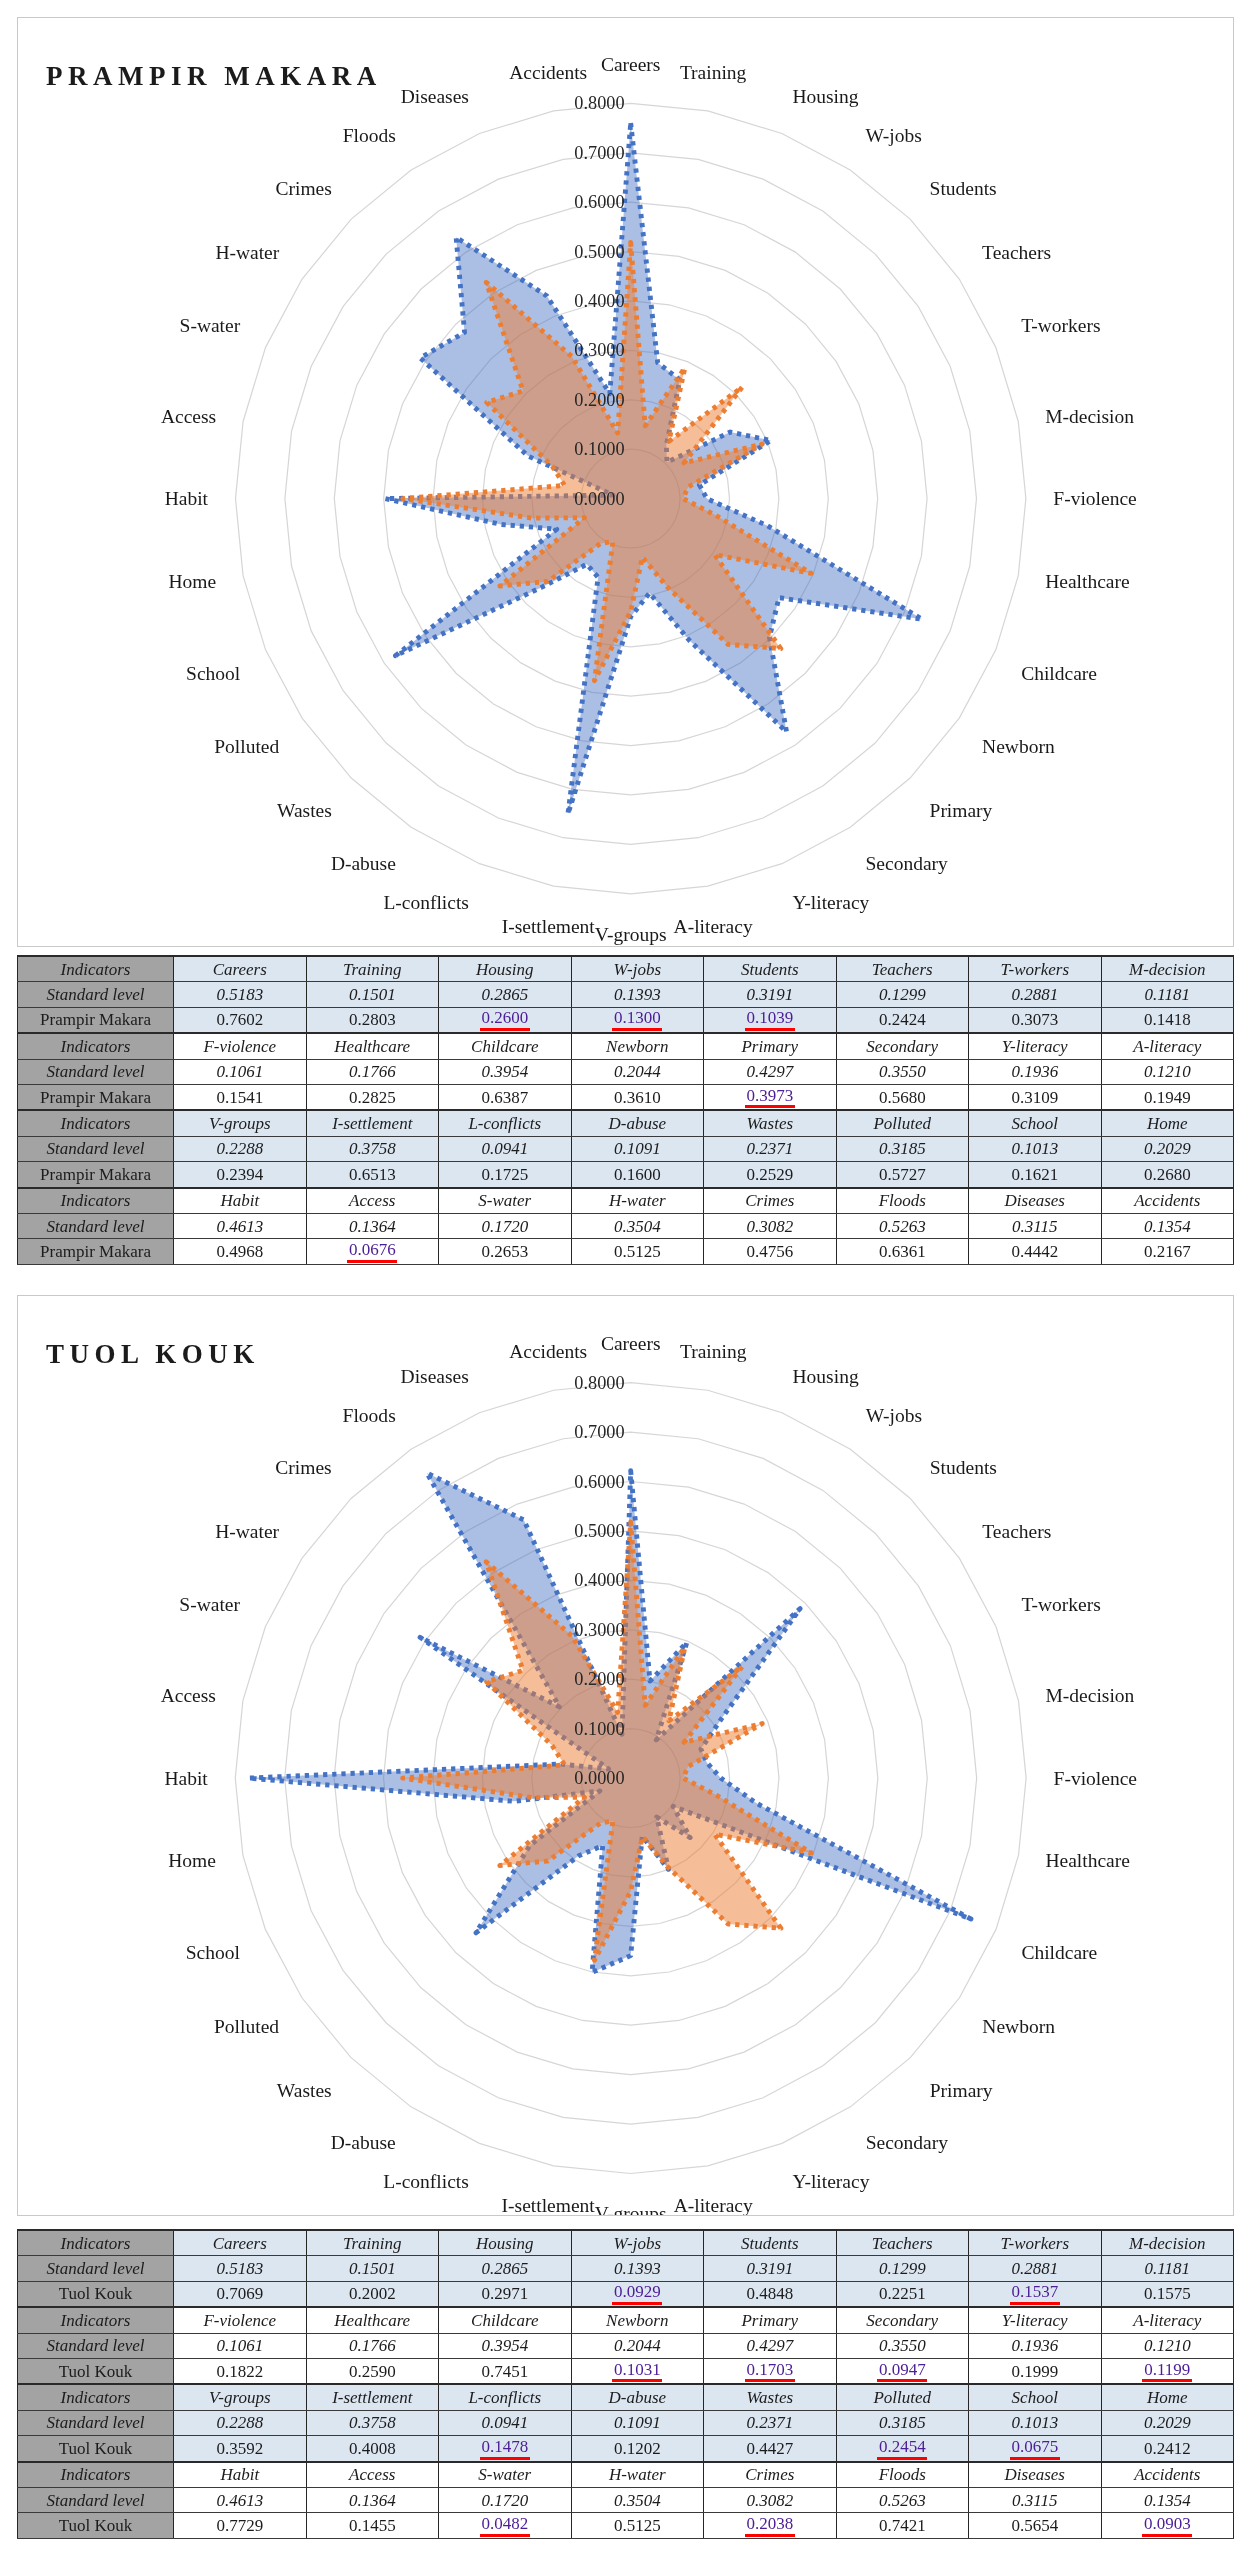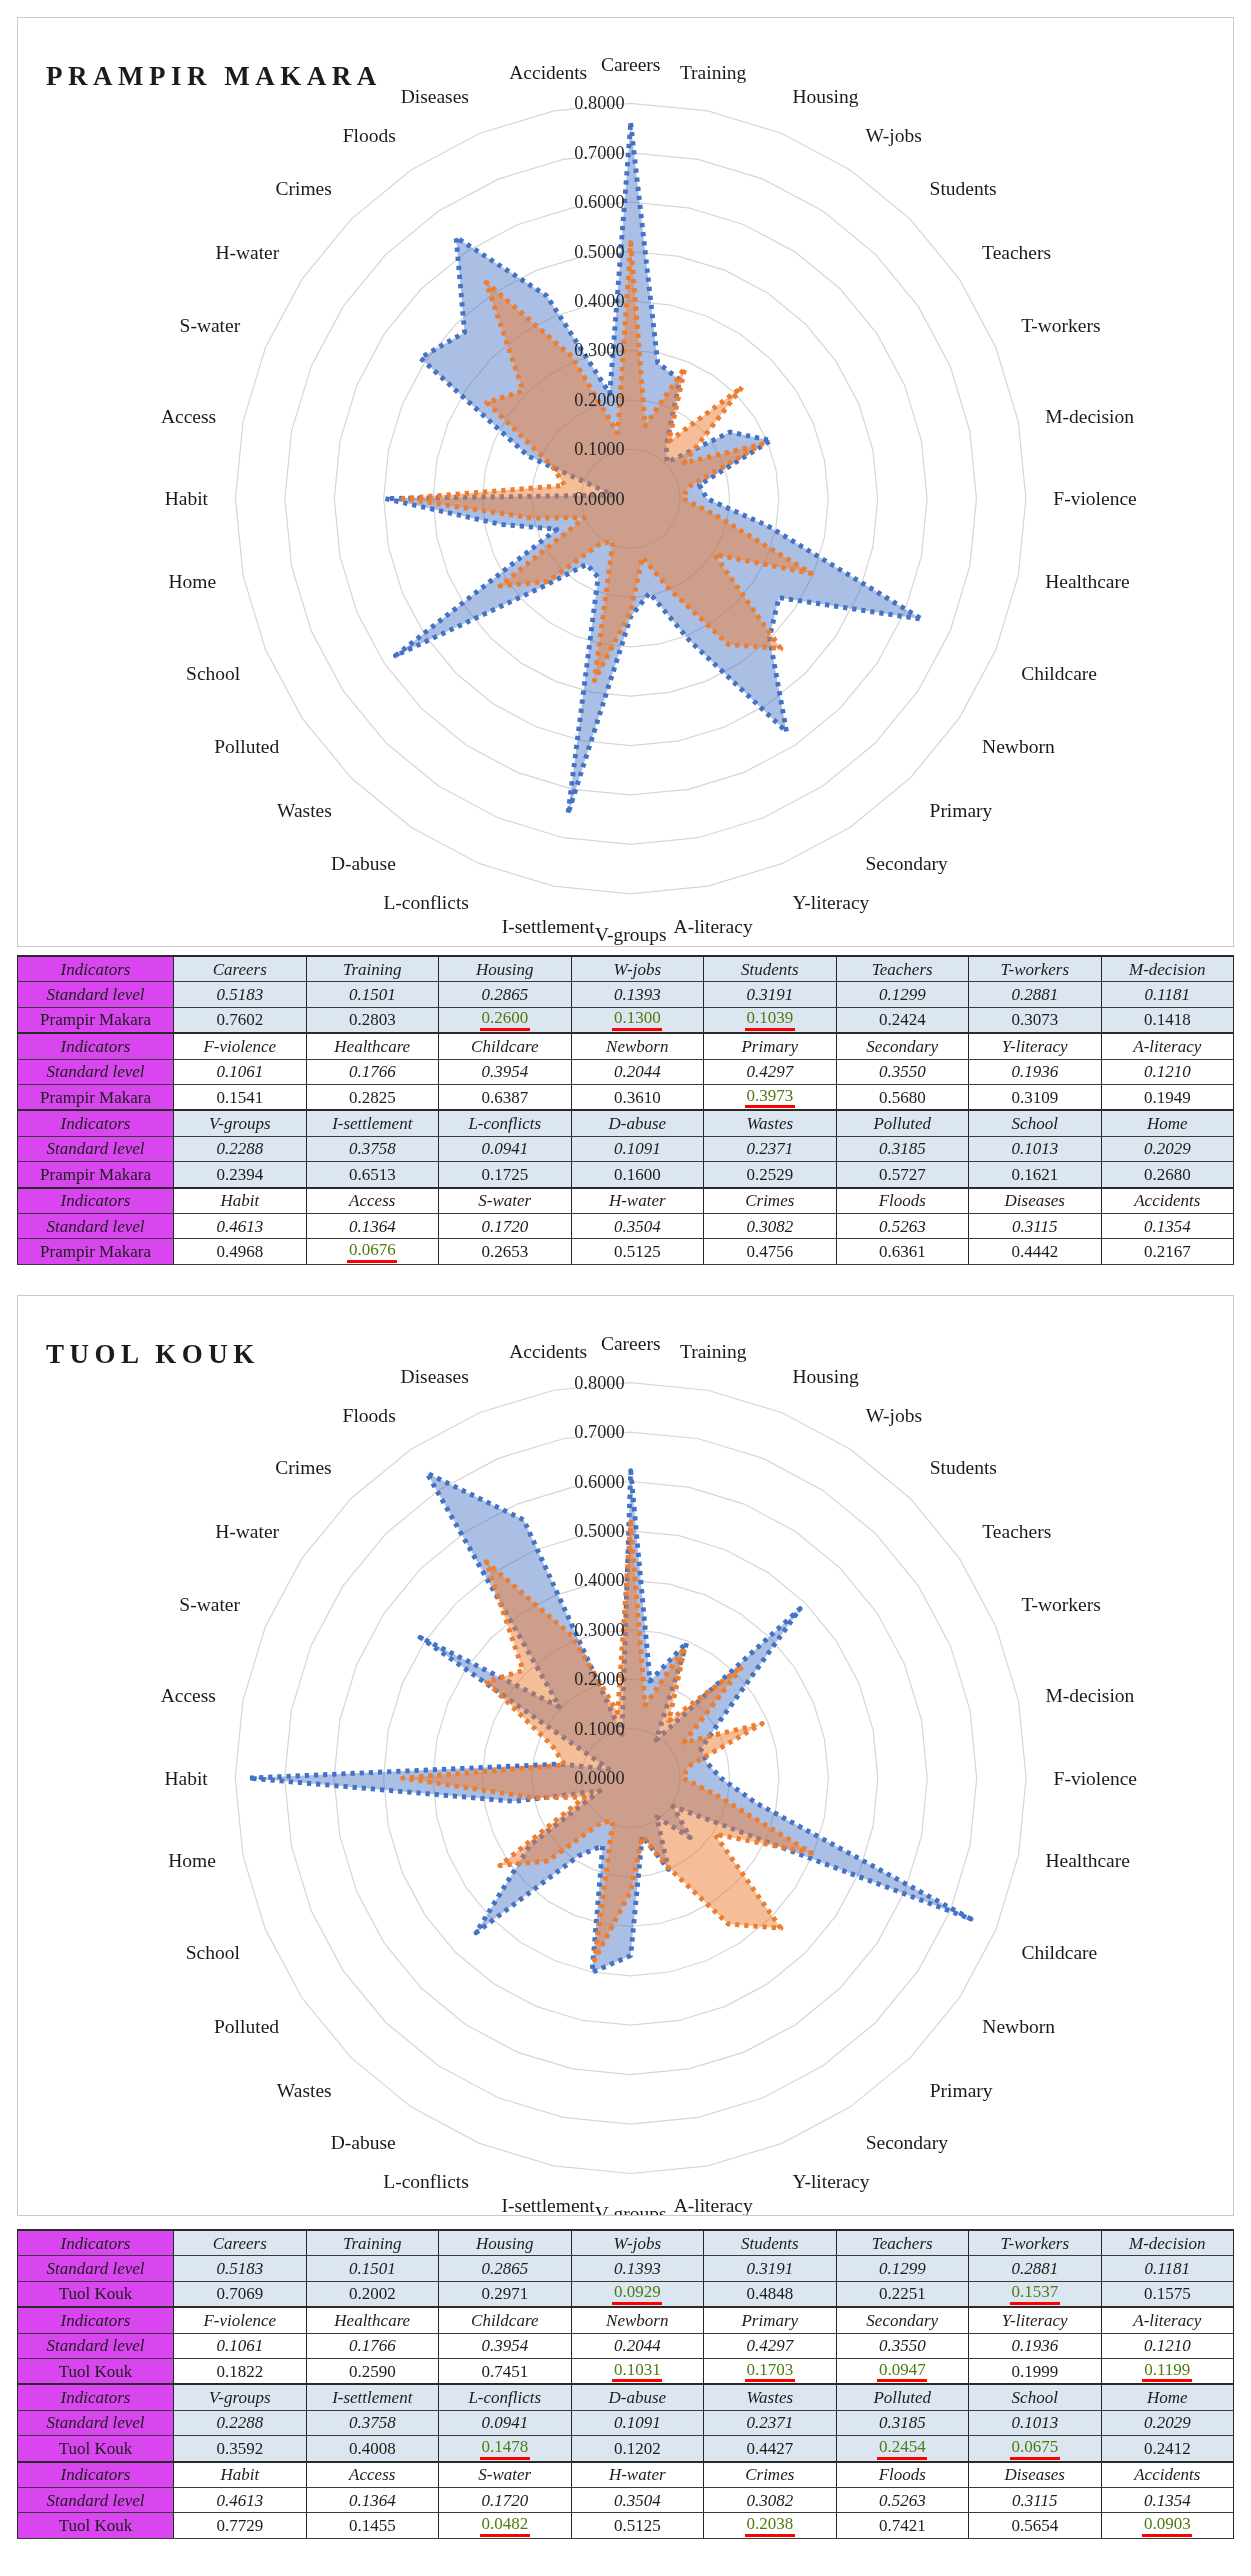--- a/index.html
+++ b/index.html
@@ -8,26 +8,26 @@
   .panel{position:absolute;background:#ffffff;border:1.2px solid #c9c9c9;box-sizing:border-box;}
   .chart-title{position:absolute;left:28px;top:21px;font-size:27px;font-weight:bold;
                letter-spacing:5.5px;color:#1b1b1b;white-space:nowrap;}
   .chart-svg{position:absolute;left:0;top:0;}
   .dtable{position:absolute;border-collapse:collapse;table-layout:fixed;background:#ffffff;
           border:1.8px solid #1f1f1f;}
   .dtable td{border-left:1.2px solid #262626;border-right:1.2px solid #262626;
              border-top:1.8px solid #3a3a3a;border-bottom:1.8px solid #3a3a3a;
              height:24.4px;padding:0 2.4px;text-align:center;vertical-align:middle;
              font-size:17px;line-height:1;overflow:hidden;white-space:nowrap;}
-  .dtable td.lab{background:#d946ef;}
+  .dtable td.lab{background:#a3a3a3;}
   .dtable tr.blk-start td{border-top:2.4px solid #2a2a2a;}
   .tint-blue td.val{background:#DCE6F1;}
   .tint-white td.val{background:#ffffff;}
   .it{font-style:italic;}
-  .redv{color:#4d7c0f;border-bottom:3.1px solid #FF0000;display:inline-block;
+  .redv{color:#4c1d95;border-bottom:3.1px solid #FF0000;display:inline-block;
         padding:0.6px 1.8px 1.8px 1.8px;line-height:1;}
 </style>
 </head>
 <body>
 
 <div class="page">
 
   <section class="panel" style="left:17px;top:17px;width:1217px;height:930px;">
     <svg class="chart-svg" id="radar-0" width="1215" height="927" viewBox="0 0 1991 1520">
         <polygon points="1004,707 1019.8023160833064,708.5563922873383 1034.9973580215724,713.1657578665857 1049.0011888745878,720.6509614034939 1061.2756492761102,730.7243507238896 1071.3490385965063,742.9988111254122 1078.8342421334141,757.0026419784277 1083.4436077126616,772.1976839166936 1085,788 1083.4436077126616,803.8023160833064 1078.8342421334141,818.9973580215723 1071.3490385965063,833.0011888745878 1061.2756492761102,845.2756492761104 1049.0011888745878,855.3490385965061 1034.9973580215724,862.8342421334143 1019.8023160833064,867.4436077126617 1004,869 988.1976839166936,867.4436077126617 973.0026419784277,862.8342421334143 958.9988111254122,855.3490385965061 946.7243507238896,845.2756492761104 936.6509614034939,833.0011888745878 929.1657578665857,818.9973580215723 924.5563922873383,803.8023160833064 923,788 924.5563922873383,772.1976839166936 929.1657578665857,757.0026419784277 936.6509614034939,742.9988111254122 946.7243507238896,730.7243507238896 958.9988111254122,720.6509614034939 973.0026419784277,713.1657578665857 988.1976839166936,708.5563922873383" fill="none" stroke="#D6D6D6" stroke-width="2"></polygon>

